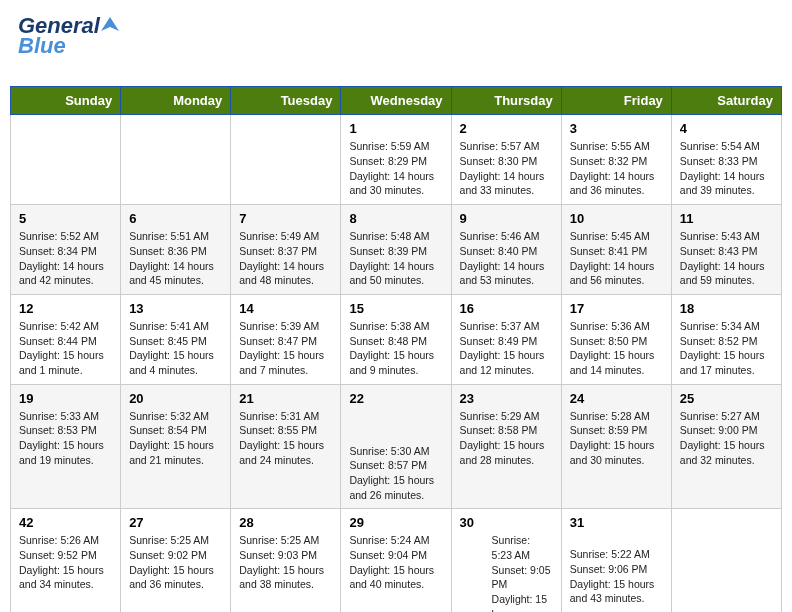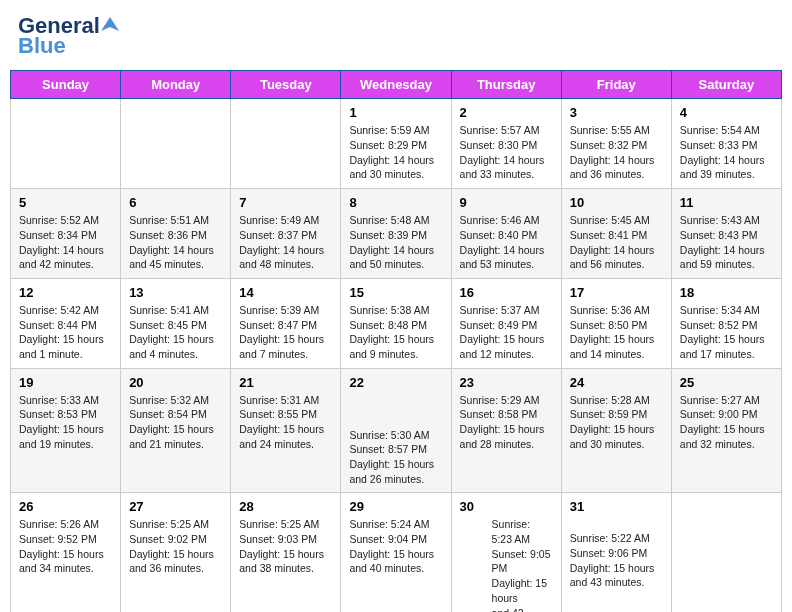--- a/index.html
+++ b/index.html
@@ -7,22 +7,23 @@
       font-family: Arial, sans-serif;
       background: #fff;
       width: 792px;
       min-height: 612px;
       padding: 10px;
     }
     .header {
       display: flex;
       justify-content: space-between;
       align-items: flex-start;
-      margin-bottom: 8px;
+      margin-bottom: 24px;
       padding: 4px 8px;
+      font-style: italic;
     }
     .logo {
       display: flex;
       flex-direction: column;
       align-items: flex-start;
     }
     .logo-text {
       font-size: 22px;
       font-weight: bold;
       color: #1a3a6b;
@@ -39,23 +40,23 @@
     .title-location {
       font-size: 16px;
       color: #333;
     }
     .calendar {
       width: 100%;
       border-collapse: collapse;
       font-size: 11px;
     }
     .calendar th {
-      background-color: #d946ef;
+      background-color: #4d7c0f;
       color: #fff;
-      text-align: center;
+      text-align: right;
       padding: 6px 8px;
       font-size: 13px;
       font-weight: bold;
       border: 1px solid #1a55aa;
     }
     .calendar td {
       vertical-align: top;
       padding: 6px 8px;
       border: 1px solid #ccc;
       width: 14.28%;
@@ -296,21 +297,21 @@
         <td>
           <span class="day-number">25</span>
           <div class="day-info" style="white-space: pre-line;">Sunrise: 5:27 AM
 Sunset: 9:00 PM
 Daylight: 15 hours
 and 32 minutes.</div>
         </td>
       </tr>
       <tr>
         <td>
-          <span class="day-number">26</span>
+          <span class="day-number">42</span>
           <div class="day-info" style="white-space: pre-line;">Sunrise: 5:26 AM
 Sunset: 9:52 PM
 Daylight: 15 hours
 and 34 minutes.</div>
         </td>
         <td>
           <span class="day-number">27</span>
           <div class="day-info" style="white-space: pre-line;">Sunrise: 5:25 AM
 Sunset: 9:02 PM
 Daylight: 15 hours

